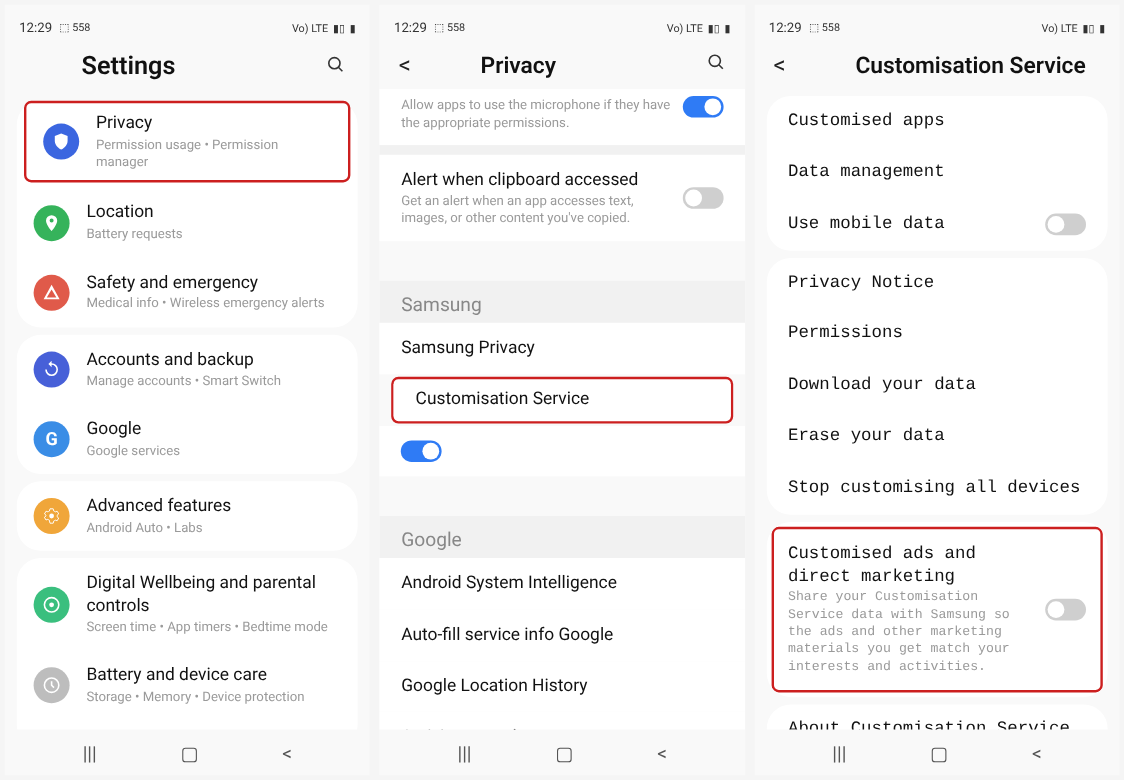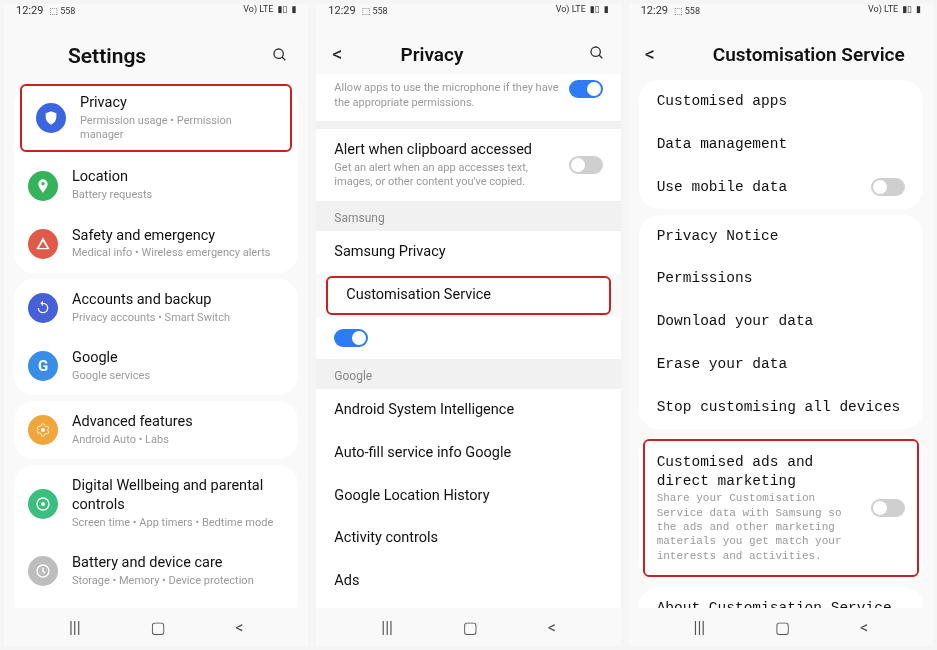--- a/index.html
+++ b/index.html
@@ -17,21 +17,21 @@
     width: 307px;
     height: 642px;
     display: flex;
     flex-direction: column;
     position: relative;
     overflow: hidden;
   }
   .status-bar {
     height: 26px;
     display: flex;
-    align-items: flex-start;
+    align-items: flex-end;
     justify-content: space-between;
     padding: 0 12px;
     font-size: 11px;
     color: #333;
     gap: 27px;
   }
   .status-left { display: flex; gap: 6px; align-items: center; }
   .status-right { display: flex; gap: 4px; align-items: center; font-size: 9px; }
   .header {
     display: flex;
@@ -87,24 +87,25 @@
   .plain-row {
     display: flex;
     align-items: center;
     padding: 12px 18px;
     gap: 10px;
     background: #fff;
   }
   .plain-row .row-title { font-size: 14.5px; }
   .plain-row .row-sub { font-size: 11px; color: #9a9a9a; }
   .section-label {
-    font-size: 12px;
+    font-size: 16px;
     color: #888;
     padding: 10px 18px 6px;
     background: #f1f1f1;
+    margin-top: 33px;
   }
   .toggle {
     width: 34px;
     height: 18px;
     border-radius: 10px;
     position: relative;
     flex: none;
   }
   .toggle::after {
     content:"";
@@ -202,21 +203,21 @@
       </div>
       <div class="card">
         <div class="setting-row">
           <div class="icon-circle" style="background:#4760d8">
             <svg width="16" height="16" viewBox="0 0 24 24" fill="#fff">
               <path d="M12 4V1L8 5l4 4V6a6 6 0 1 1-6 6H4a8 8 0 1 0 8-8z"></path>
             </svg>
           </div>
           <div class="row-text">
             <div class="row-title">Accounts and backup</div>
-            <div class="row-sub">Privacy accounts  •  Smart Switch</div>
+            <div class="row-sub">Manage accounts  •  Smart Switch</div>
           </div>
         </div>
         <div class="setting-row">
           <div class="icon-circle" style="background:#3a8de6">
             <span style="font-weight:700;color:#fff;">G</span>
           </div>
           <div class="row-text">
             <div class="row-title">Google</div>
             <div class="row-sub">Google services</div>
           </div>

